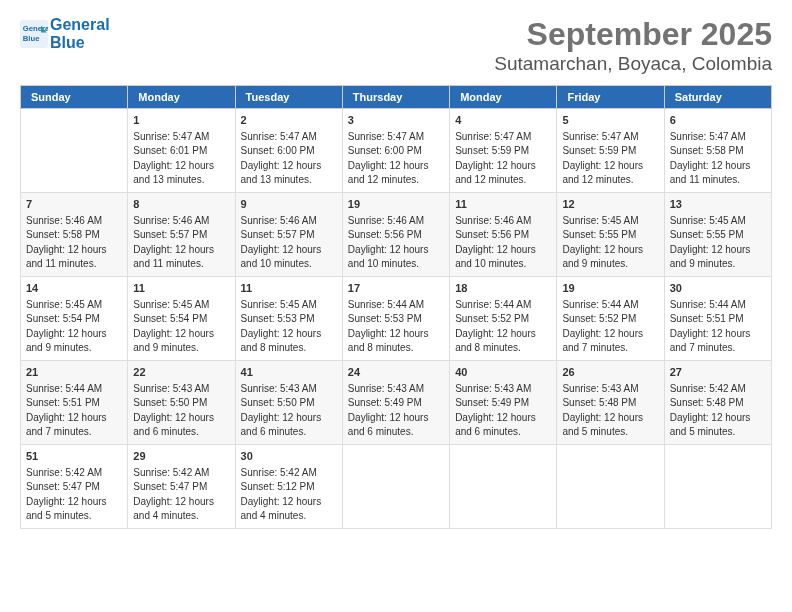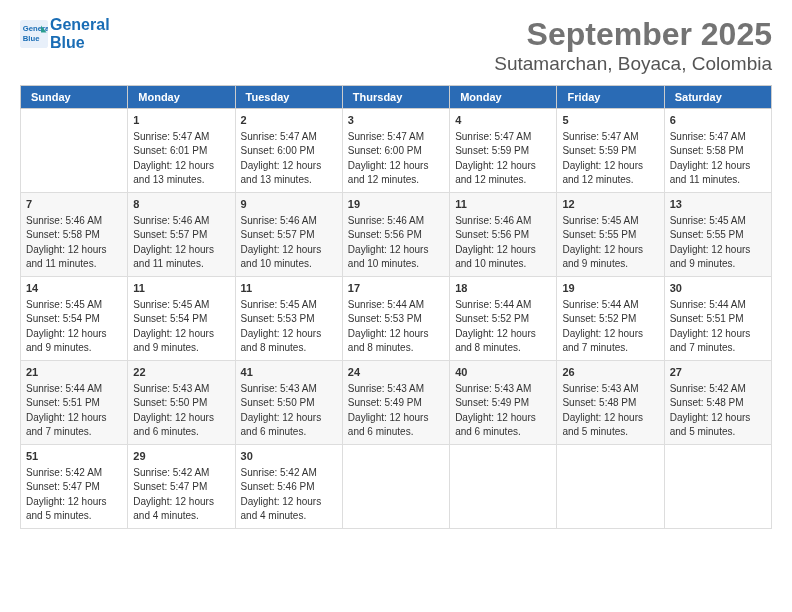--- a/index.html
+++ b/index.html
@@ -329,21 +329,21 @@
           <td>
             <span class="day-num">29</span>
             <div>Sunrise: 5:42 AM</div>
             <div>Sunset: 5:47 PM</div>
             <div>Daylight: 12 hours</div>
             <div>and 4 minutes.</div>
           </td>
           <td>
             <span class="day-num">30</span>
             <div>Sunrise: 5:42 AM</div>
-            <div>Sunset: 5:46 PM</div>
+            <div>Sunset: 5:12 PM</div>
             <div>Daylight: 12 hours</div>
             <div>and 4 minutes.</div>
           </td>
           <td class="empty"></td>
           <td class="empty"></td>
           <td class="empty"></td>
           <td class="empty"></td>
         </tr>
       </tbody>
   </table>

